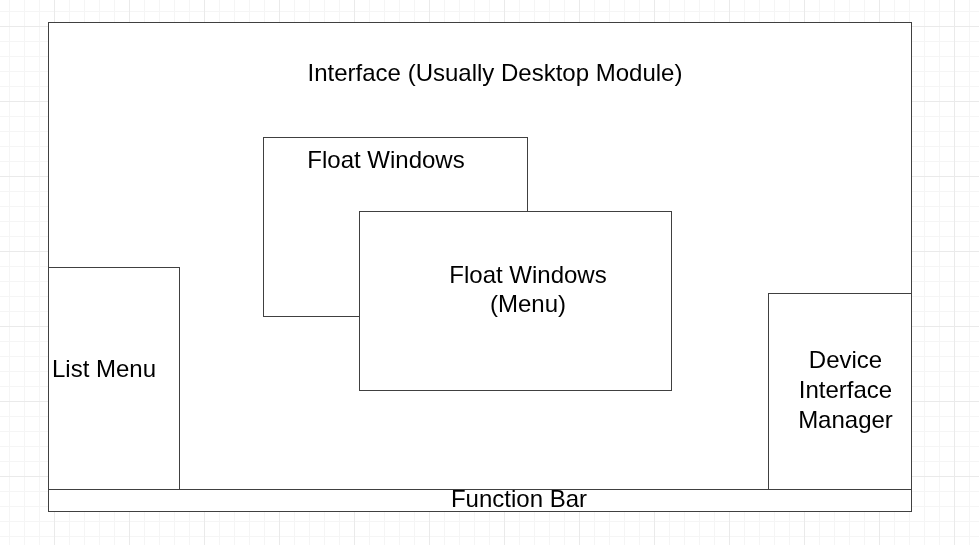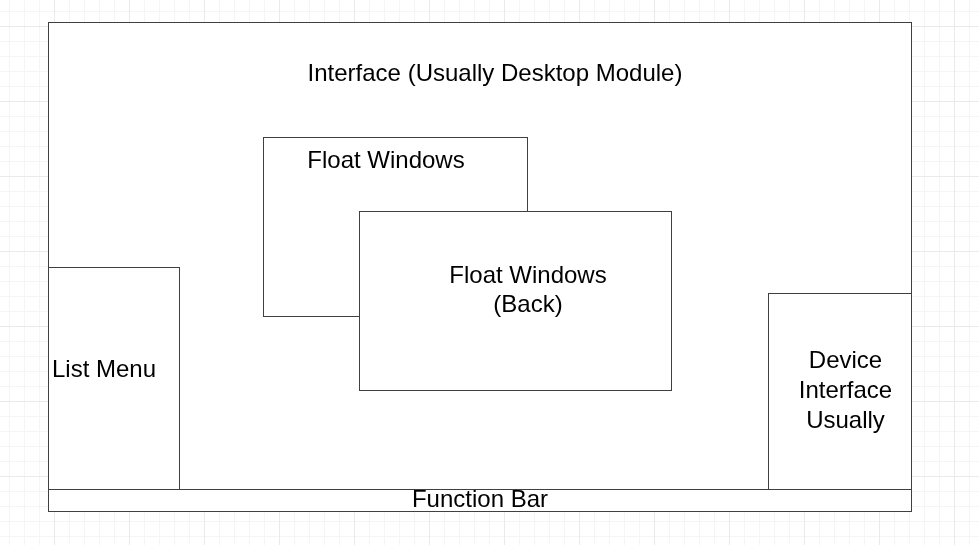--- a/index.html
+++ b/index.html
@@ -45,21 +45,21 @@
     text-align: center;
     white-space: nowrap;
     pointer-events: none;
   }
   .label span { display: block; }
   .label.title        { left: 195px; top: 58px;  width: 600px; }
   .label.l-back       { left: 254px; top: 145px; width: 264px; }
   .label.l-front      { left: 372px; top: 260px; width: 312px; }
   .label.l-list-menu  { left: 48px;  top: 354px; width: 112px; }
   .label.l-dmm        { left: 768px; top: 345px; width: 155px; line-height: 30px; }
-  .label.l-function   { left: 48px;  top: 484px; width: 864px; }
+  .label.l-function   { left: 48px;  top: 484px; width: 864px; padding-left: 39px; }
 </style>
 </head>
 <body>
 
 <div class="canvas">
 
   <div class="box interface"></div>
   <div class="box float-back"></div>
   <div class="box float-front"></div>
   <div class="box list-menu"></div>
@@ -67,26 +67,26 @@
   <div class="box function-bar"></div>
 
   <div class="label title">Interface (Usually Desktop Module)</div>
 
   <div class="label l-back">
     <span>Float Windows</span>
   </div>
 
   <div class="label l-front">
     <span>Float Windows</span>
-    <span>(Back)</span>
+    <span>(Menu)</span>
   </div>
 
   <div class="label l-list-menu">List Menu</div>
 
   <div class="label l-dmm">
     <span>Device</span>
     <span>Interface</span>
-    <span>Usually</span>
+    <span>Manager</span>
   </div>
 
   <div class="label l-function">Function Bar</div>
 
 </div>
 
 </body></html>

